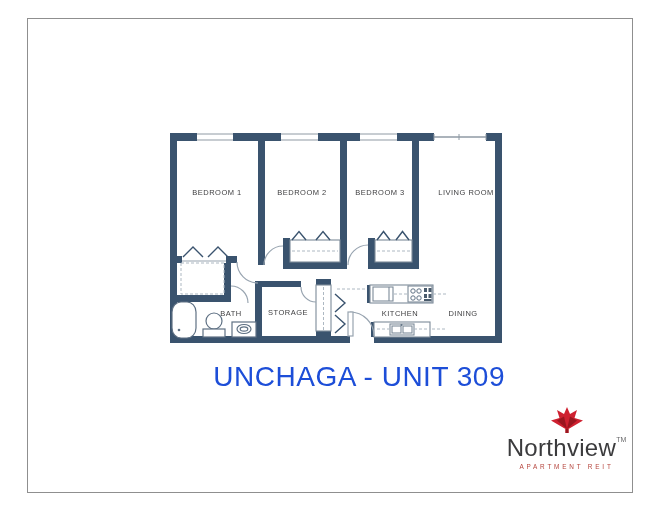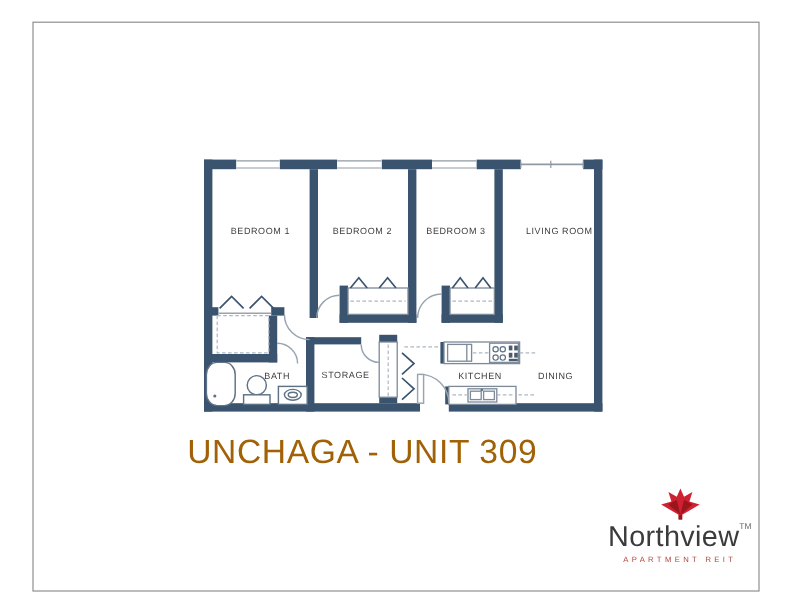--- a/index.html
+++ b/index.html
@@ -1,20 +1,20 @@
 <!DOCTYPE html>
 <html><head>
 <meta charset="utf-8">
 <style>
   html,body{margin:0;padding:0;background:#ffffff;}
   body{width:663px;height:512px;position:relative;font-family:"Liberation Sans","DejaVu Sans",sans-serif;overflow:hidden;}
   .page-border{position:absolute;left:27px;top:18px;width:604px;height:473px;border:1.5px solid #8f8f8f;background:#ffffff;}
   .plan-svg{position:absolute;left:0;top:0;}
-  .plan-title{position:absolute;left:156px;top:361px;width:335px;text-align:left;
-              font-size:28px;letter-spacing:0.5px;color:#a16207;white-space:nowrap;}
+  .plan-title{position:absolute;left:170px;top:361px;width:335px;text-align:right;
+              font-size:28px;letter-spacing:0.5px;color:#1d4ed8;white-space:nowrap;}
   .logo{position:absolute;left:500px;top:406px;width:133px;text-align:center;}
   .logo .leaf{display:block;margin:0 auto 1px auto;}
   .logo .brand{font-size:24px;color:#3b3b3d;line-height:1.05;letter-spacing:0.3px;}
   .logo .tm{font-size:7px;vertical-align:14px;color:#6a6a6c;letter-spacing:0;}
   .logo .tagline{font-size:6.4px;letter-spacing:2.8px;color:#b5443c;margin-top:3px;white-space:nowrap;}
   svg text{font-family:"Liberation Sans","DejaVu Sans",sans-serif;font-size:7.5px;letter-spacing:0.5px;fill:#3e3e40;}
 </style>
 </head>
 <body>
 

